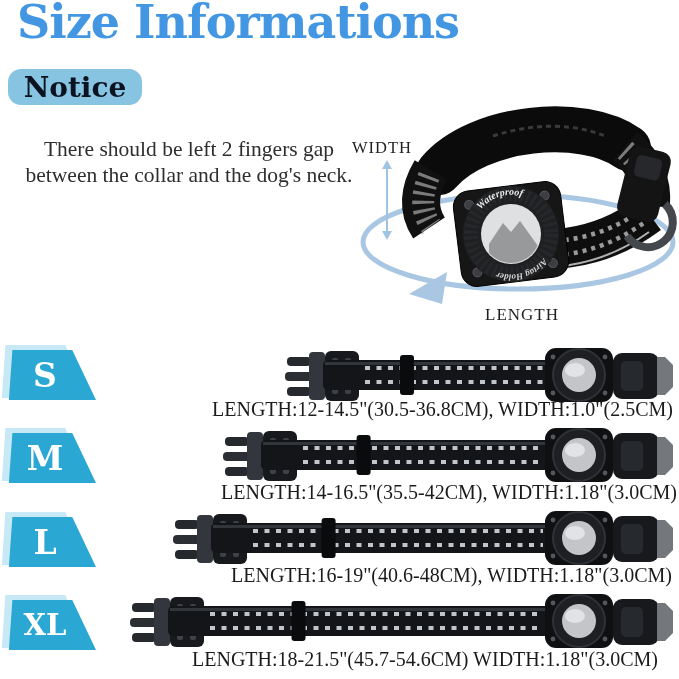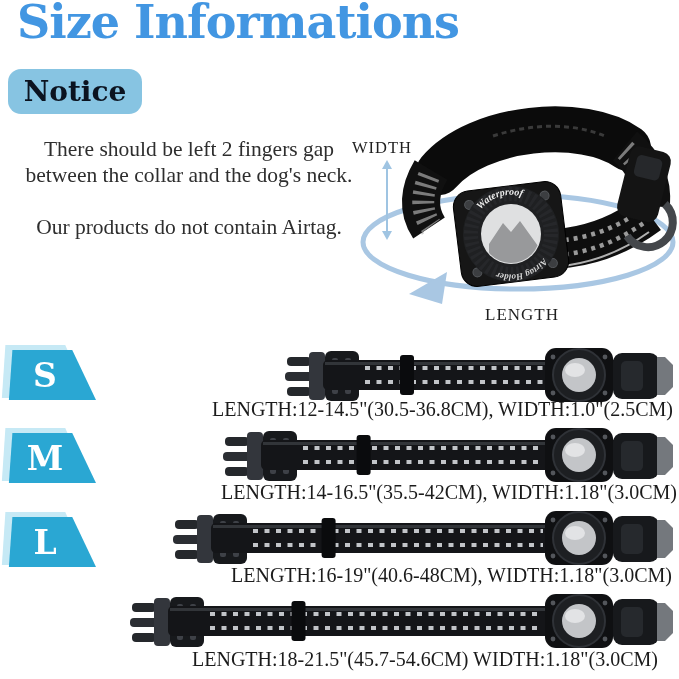--- a/index.html
+++ b/index.html
@@ -3,30 +3,30 @@
 <meta charset="utf-8">
 <style>
   html,body{margin:0;padding:0;background:#fff;}
   #stage{position:relative;width:679px;height:679px;background:#fff;overflow:hidden;
          font-family:"Liberation Serif",serif;text-align:center;}
 
   .page-title{position:absolute;left:3px;top:-4px;width:470px;
     font-family:"DejaVu Serif",serif;font-weight:800;font-size:46px;line-height:1.15;
     letter-spacing:-1px;color:var(--title-blue,#4296e2);white-space:nowrap;}
 
-  .notice-badge{position:absolute;left:8px;top:69px;width:134px;height:45px;
+  .notice-badge{position:absolute;left:8px;top:69px;width:134px;height:36px;
     background:var(--notice-bg,#87c4e2);border-radius:13px;
     display:flex;align-items:center;justify-content:center;}
   .notice-badge span{font-family:"DejaVu Serif",serif;font-weight:800;font-size:28px;
     color:var(--notice-text,#0b1320);}
 
   .notes{position:absolute;left:13px;top:136px;width:352px;color:#2e2e2e;
     font-size:21.5px;line-height:1.22;}
   .notes p{margin:0 0 22px 0;}
-  .notes p.gap-lg{margin-bottom:26px;}
+  .notes p.gap-lg{margin-bottom:19px;}
 
   .hero{position:absolute;left:343px;top:106px;width:336px;height:232px;}
 
   .size-badge{position:absolute;left:8px;width:88px;height:50px;}
   .size-badge .echo{position:absolute;left:-7px;top:-5px;width:100%;height:106%;
     background:var(--badge-echo,#c6e9f5);
     clip-path:polygon(5% 0,73% 0,100% 100%,1% 100%);}
   .size-badge .face{position:absolute;inset:0;background:var(--badge-blue,#2aa7d3);
     clip-path:polygon(5% 0,73% 0,100% 100%,1% 100%);
     display:flex;align-items:center;justify-content:center;padding-right:14px;}
@@ -56,21 +56,20 @@
 <div id="stage">
 
   <div class="page-title">Size Informations</div>
 
   <div class="notice-badge">
     <span>Notice</span>
   </div>
 
   <div class="notes">
     <p class="gap-lg">There should be left 2 fingers gap between the collar and the dog's neck.</p>
-    <p>Our products do not contain Airtag.</p>
   </div>
 
   <svg class="hero" viewBox="0 0 336 232">
     <defs>
       <clipPath id="agclip">
           <circle r="29"></circle>
         </clipPath>
       <path id="arcT" d="M -33,-20 A 38,38 0 0 1 33,-20"></path>
       <path id="arcB" d="M 36,18 A 40,40 0 0 1 -36,18"></path>
     </defs>
@@ -144,20 +143,26 @@
     <div class="face">
         <span>M</span>
       </div>
   </div>
   <div class="size-badge" id="badge-l">
     <div class="echo"></div>
     <div class="face">
         <span>L</span>
       </div>
   </div>
+  <div class="size-badge" id="badge-xl">
+    <div class="echo"></div>
+    <div class="face">
+        <span>XL</span>
+      </div>
+  </div>
 
   <div class="collar-slot" id="collar-s"><svg width="390" height="58" viewBox="0 0 390 58">
         <rect x="2" y="10" width="24" height="9" rx="4" fill="#25282c"></rect>
         <rect x="0" y="25" width="32" height="9" rx="4" fill="#2b2e33"></rect>
         <rect x="2" y="40" width="24" height="9" rx="4" fill="#25282c"></rect>
         <rect x="24" y="5" width="16" height="48" rx="4" fill="#33363c"></rect>
         <rect x="40" y="4" width="34" height="50" rx="6" fill="#17191c"></rect>
         <rect x="47" y="11" width="6" height="36" rx="2" fill="#3e4147"></rect>
         <rect x="60" y="11" width="6" height="36" rx="2" fill="#3e4147"></rect>
         <rect x="38" y="13" width="318" height="30" rx="5" fill="#141518"></rect>

